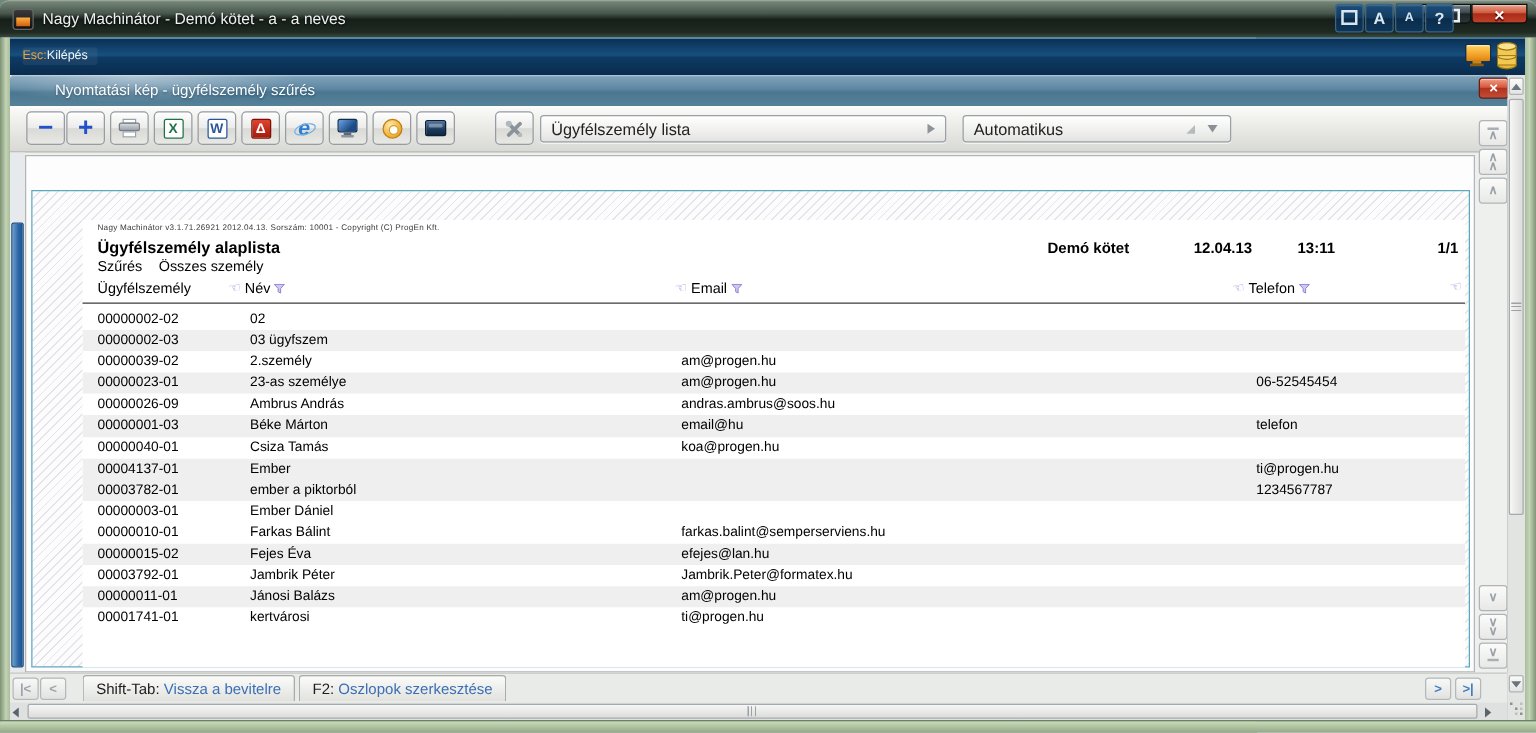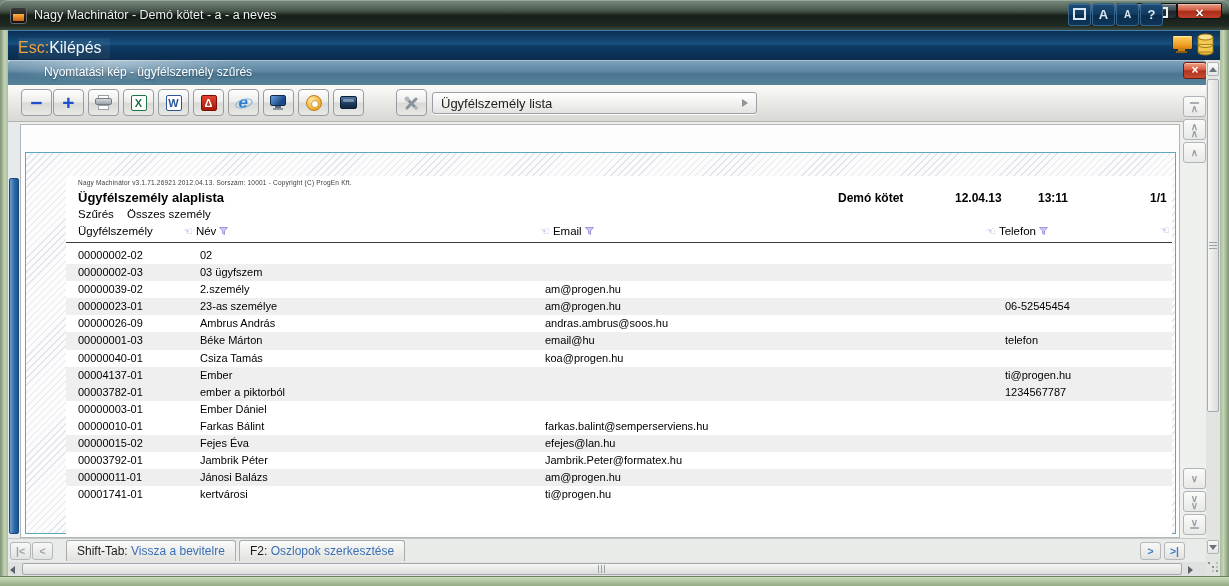--- a/index.html
+++ b/index.html
@@ -20,21 +20,21 @@
     background:linear-gradient(180deg,#6b7880 0%,#3c474d 45%,#1d2428 50%,#2c3539 100%);
     box-shadow:0 1px 0 rgba(255,255,255,.35) inset;text-align:center}
   #btn-close{background:linear-gradient(180deg,#eaa08a 0%,#cf5a40 45%,#a92d18 50%,#c0402a 100%)}
   .winbtn .bar{display:inline-block;width:9px;height:3px;background:#e9f0f4;margin-top:6px;border-radius:1px}
   .winbtn .box{display:inline-block;width:8px;height:7px;border:2px solid #e9f0f4;margin-top:3px}
   .winbtn .x{color:#fff;font-size:14px;font-weight:bold;line-height:14px;text-shadow:0 1px 1px #400}
   
   #escbar{left:8px;top:30px;width:1212px;height:30px;
     background:linear-gradient(180deg,#0b2f55 0%,#17507e 45%,#0d3a63 52%,#0a2c4e 100%);
     border-top:1px solid #3f7fae;box-sizing:border-box}
-  #esclabel{left:10px;top:7px;font-size:16px;padding:1px 8px 2px 0;background:rgba(255,255,255,.06);border-radius:2px}
+  #esclabel{left:10px;top:7px;font-size:10px;padding:1px 8px 2px 0;background:rgba(255,255,255,.06);border-radius:2px}
   #esclabel .k{color:#eda43c}
   #esclabel .v{color:#f2f6fa}
   .escbtn{top:3px;width:23px;height:23px;border:1px solid #38668c;border-radius:3px;box-sizing:border-box;
     background:linear-gradient(180deg,#1d4e79 0%,#113a5f 50%,#0b2c4b 52%,#0e3558 100%);
     color:#d8e6f2;text-align:center;box-shadow:0 1px 0 rgba(255,255,255,.15) inset}
   .escbtn .sq{display:inline-block;width:9px;height:8px;border:2px solid #d8e6f2;margin-top:4px}
   .escbtn.big{font-size:13px;font-weight:bold;line-height:21px}
   .escbtn.small{font-size:10px;font-weight:bold;line-height:21px}
   .escbtn.help{font-size:13px;font-weight:bold;line-height:21px}
   
@@ -249,20 +249,26 @@
         </g>
       <circle cx="4" cy="4" r="2.4" fill="#b0b8c0"></circle>
         <circle cx="13" cy="13" r="1.8" fill="#b0b8c0"></circle>
     </svg>
   </div>
   <div class="sel abs" style="left:432px;width:325px">
     <span>Ügyfélszemély lista</span>
     <span class="spring"></span>
     <span class="tri-right"></span>
   </div>
+  <div class="sel abs" style="left:770px;width:215px">
+    <span>Automatikus</span>
+    <span class="spring"></span>
+    <span class="tri-ne"></span>
+    <span class="tri-down"></span>
+  </div>
 
   <div id="lscroll" class="abs"></div>
   <div id="lthumb" class="abs"></div>
 
   <div id="panel" class="abs"></div>
   <div id="viewport" class="abs"></div>
   <div id="page" class="abs"></div>
   <div id="metaline" class="abs">Nagy Machinátor v3.1.71.26921 2012.04.13. Sorszám: 10001 - Copyright (C) ProgEn Kft.</div>
   <div id="rtitle" class="abs">Ügyfélszemély alaplista</div>
   <div class="rhead abs" style="left:838px">Demó kötet</div>

